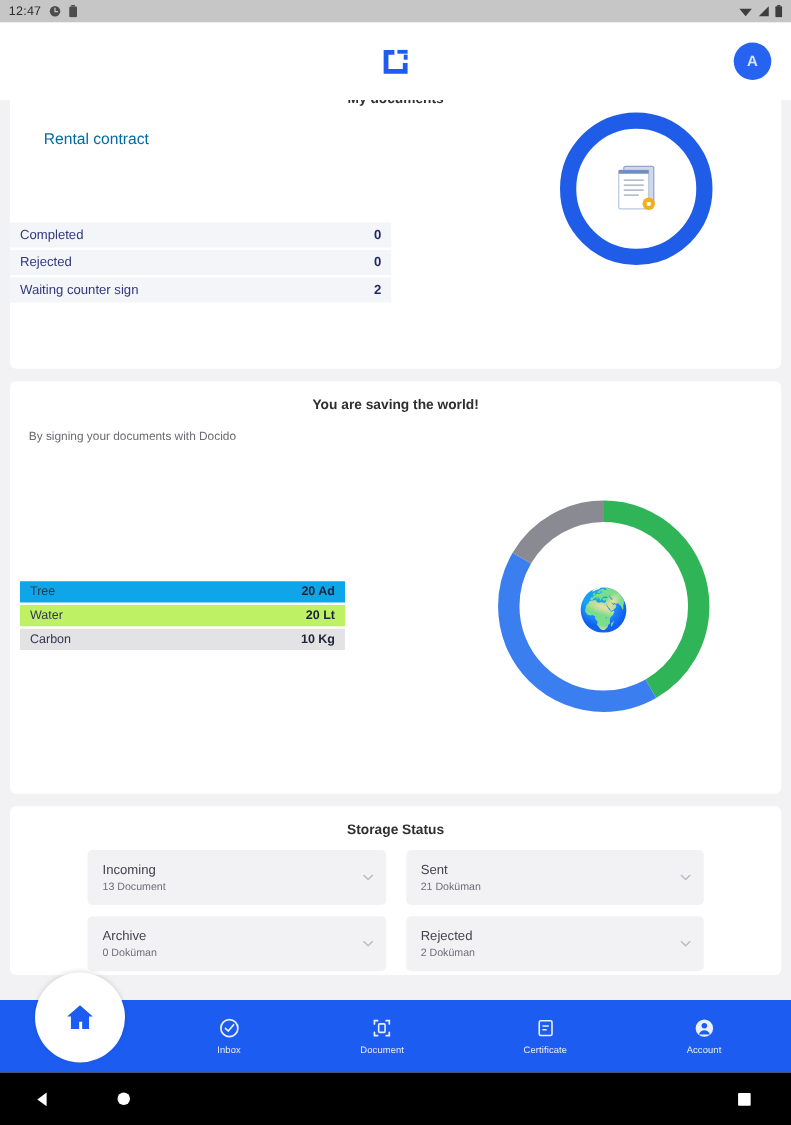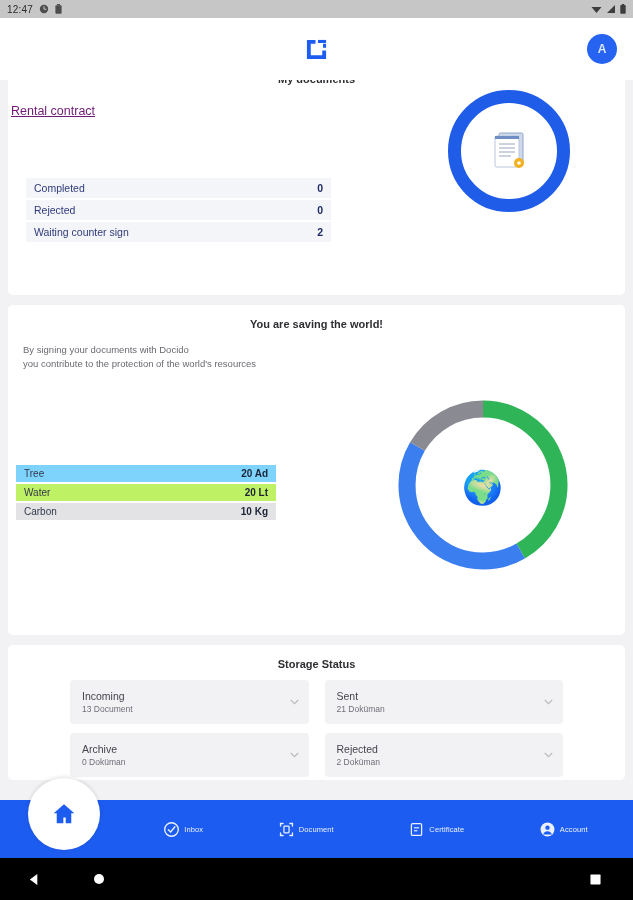--- a/index.html
+++ b/index.html
@@ -49,29 +49,29 @@
     padding-top:13px;
   }
 
   
   .card-docs{ margin-top:0; border-radius:0 0 5px 5px; height:215px; overflow:hidden; }
   .clip-title{
     position:absolute; top:-7px; left:0; right:0; text-align:center;
     font-size:11px; font-weight:700; color:#2e2e33;
   }
   .doc-name{
-    position:absolute; left:3px; top:24px; font-size:12.5px; color:#701a75;text-decoration:underline;
+    position:absolute; left:27px; top:24px; font-size:12.5px; color:#0369a1;
   }
   .carousel{
     position:absolute; right:88px; top:25px; display:flex; gap:28px;
     align-items:center;
   }
   .chev{ width:10px; height:10px; cursor:pointer; }
 
-  .stat-list{ position:absolute; left:18px; top:98px; width:305px; }
+  .stat-list{ position:absolute; left:0; top:98px; width:305px; }
   .stat-row{
     display:flex; justify-content:space-between; align-items:center;
     background:#f4f5f9; padding:4px 8px; font-size:10.5px;
     color:#2f3a7a; margin-bottom:2px;
   }
   .stat-row .v{ font-weight:600; color:#1e2a63; }
 
   .ring{
     position:absolute; right:55px; top:10px; width:122px; height:122px;
     border-radius:50%; border:13px solid #1f5de8; background:#fff;
@@ -83,21 +83,21 @@
   .eco-desc{
     position:absolute; left:15px; top:38px; font-size:9.5px;
     color:#6a6a72; line-height:1.45;
   }
   .eco-bars{ position:absolute; left:8px; top:160px; width:260px; }
   .eco-row{
     display:flex; justify-content:space-between; align-items:center;
     padding:3px 8px; font-size:10px; color:#33374a; margin-bottom:2px;
   }
   .eco-row .v{ font-weight:700; color:#1c2436; }
-  .eco-tree{ background:#7dd3fc; }
+  .eco-tree{ background:#0ea5e9; }
   .eco-water{ background:#bef264; }
   .eco-carbon{ background:#e3e3e6; }
 
   .donut{ position:absolute; right:47px; top:85px; }
   .globe{
     position:absolute; left:50%; top:50%; transform:translate(-50%,-50%);
     font-size:33px; line-height:1;
   }
 
   
@@ -123,21 +123,21 @@
   .fab{
     position:absolute; left:28px; bottom:50px; width:72px; height:72px;
     border-radius:50%; background:#fff; display:flex; align-items:center;
     justify-content:center; box-shadow:0 -1px 4px rgba(0,0,0,.12);
   }
   .nav-items{
     margin-left:126px; flex:1; display:flex; justify-content:space-around;
     align-items:center; padding-right:8px;
   }
   .nav-item{
-    display:flex; flex-direction:row; align-items:center; gap:4px;
+    display:flex; flex-direction:column; align-items:center; gap:4px;
     color:#eaf0ff;
   }
   .nav-item span{ font-size:7.5px; letter-spacing:.1px; }
 
   
   .androidnav{
     position:absolute; left:0; right:0; bottom:0; height:42px;
     background:#000; display:flex; align-items:center;
   }
   .an-back{ margin-left:28px; }
@@ -228,21 +228,20 @@
         <circle cx="36" cy="38" r="5" fill="#f2b01e"></circle>
         <rect x="34.4" y="36.6" width="3.2" height="3" rx="0.6" fill="#fff"></rect>
       </svg>
     </div>
   </div>
 
   <div class="card card-eco">
     <div class="card-title">You are saving the world!</div>
     <div class="eco-desc">
       <div>By signing your documents with Docido</div>
-      <div>you contribute to the protection of the world's resources</div>
     </div>
 
     <div class="eco-bars">
       <div class="eco-row eco-tree">
         <span>Tree</span>
         <span class="v">20 Ad</span>
       </div>
       <div class="eco-row eco-water">
         <span>Water</span>
         <span class="v">20 Lt</span>

